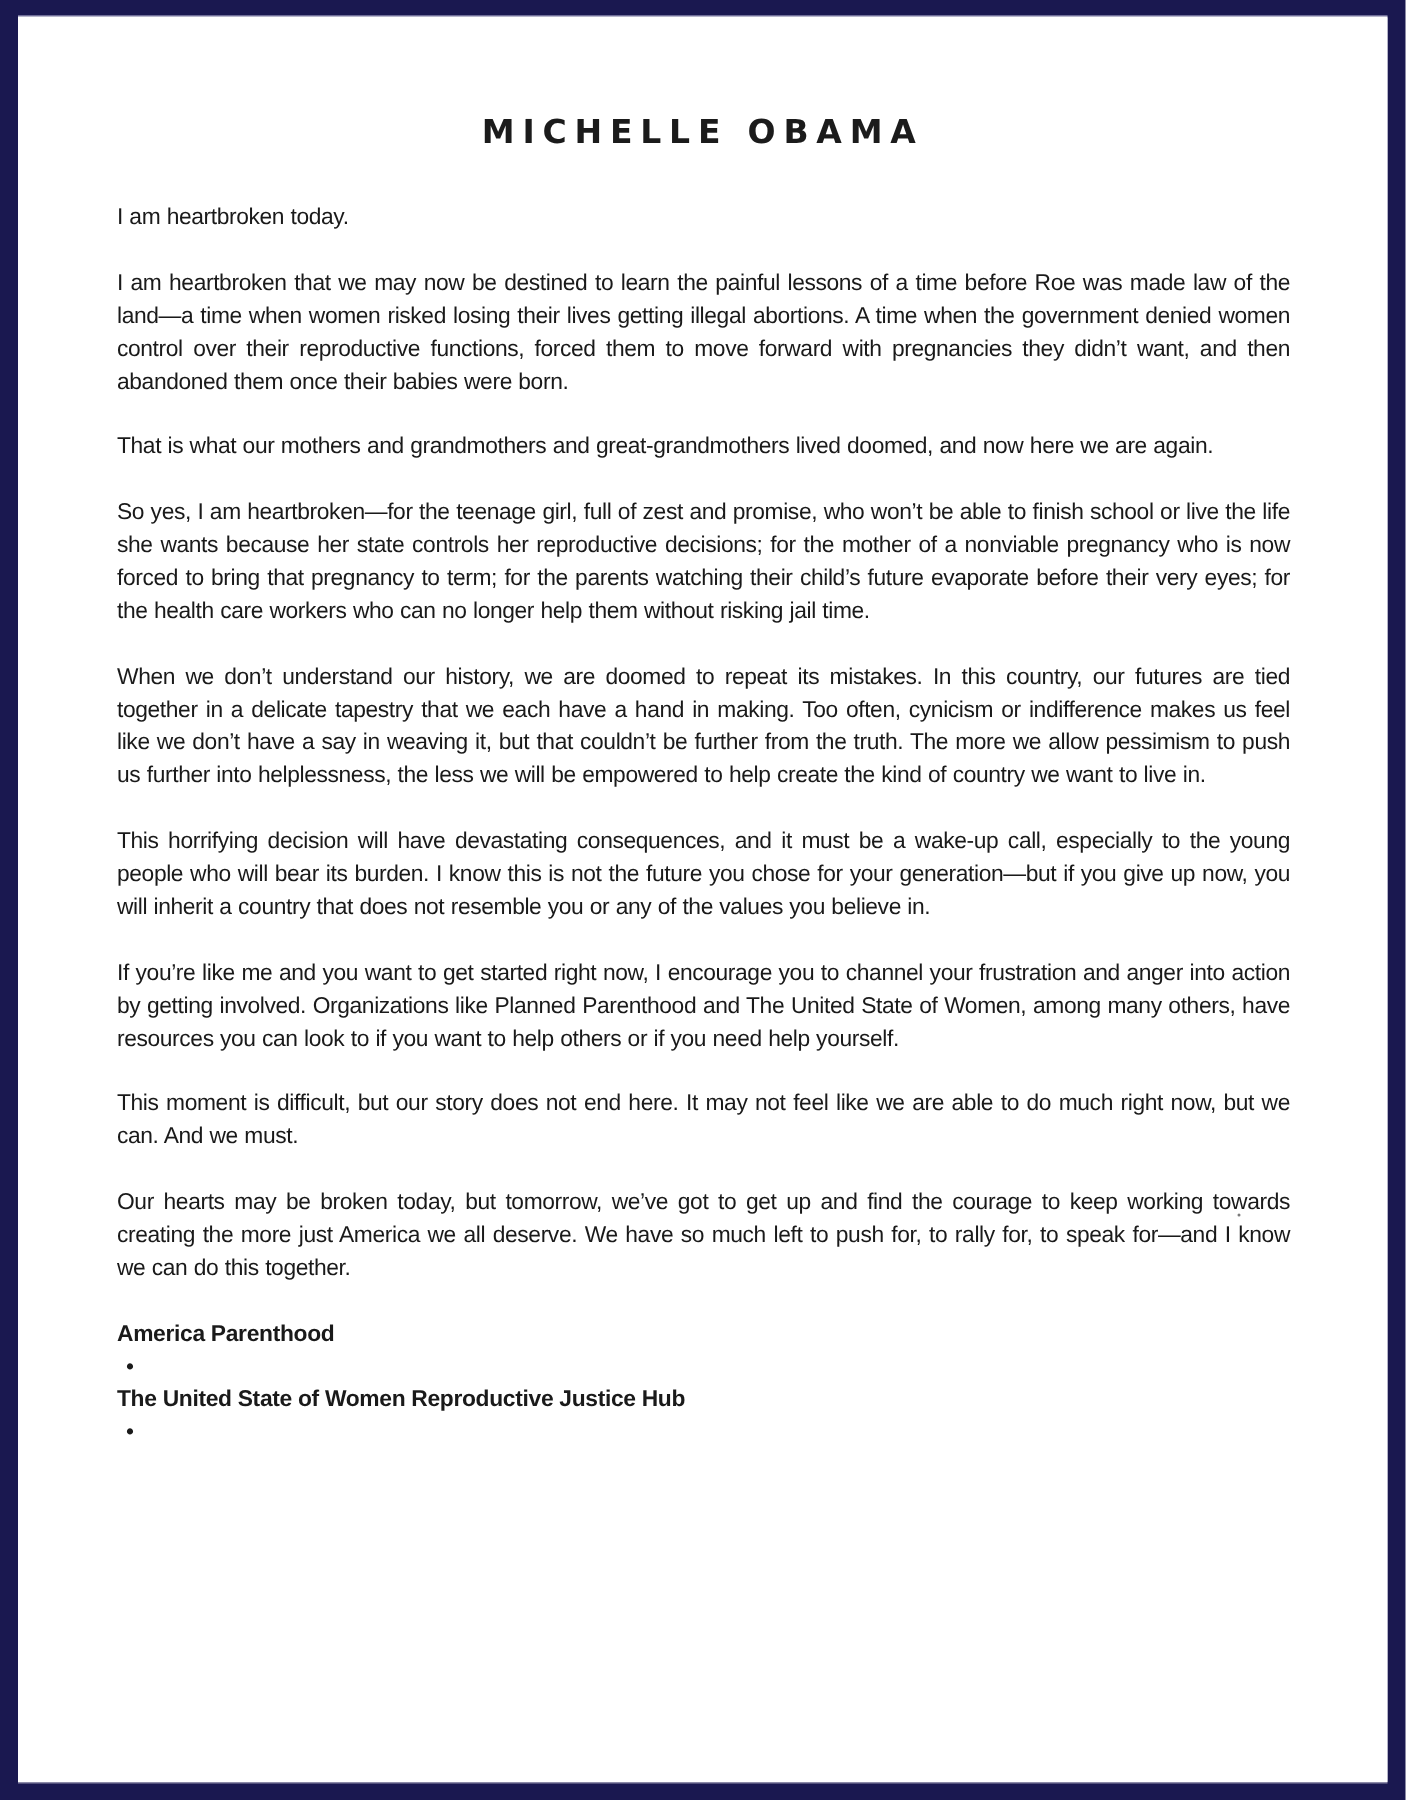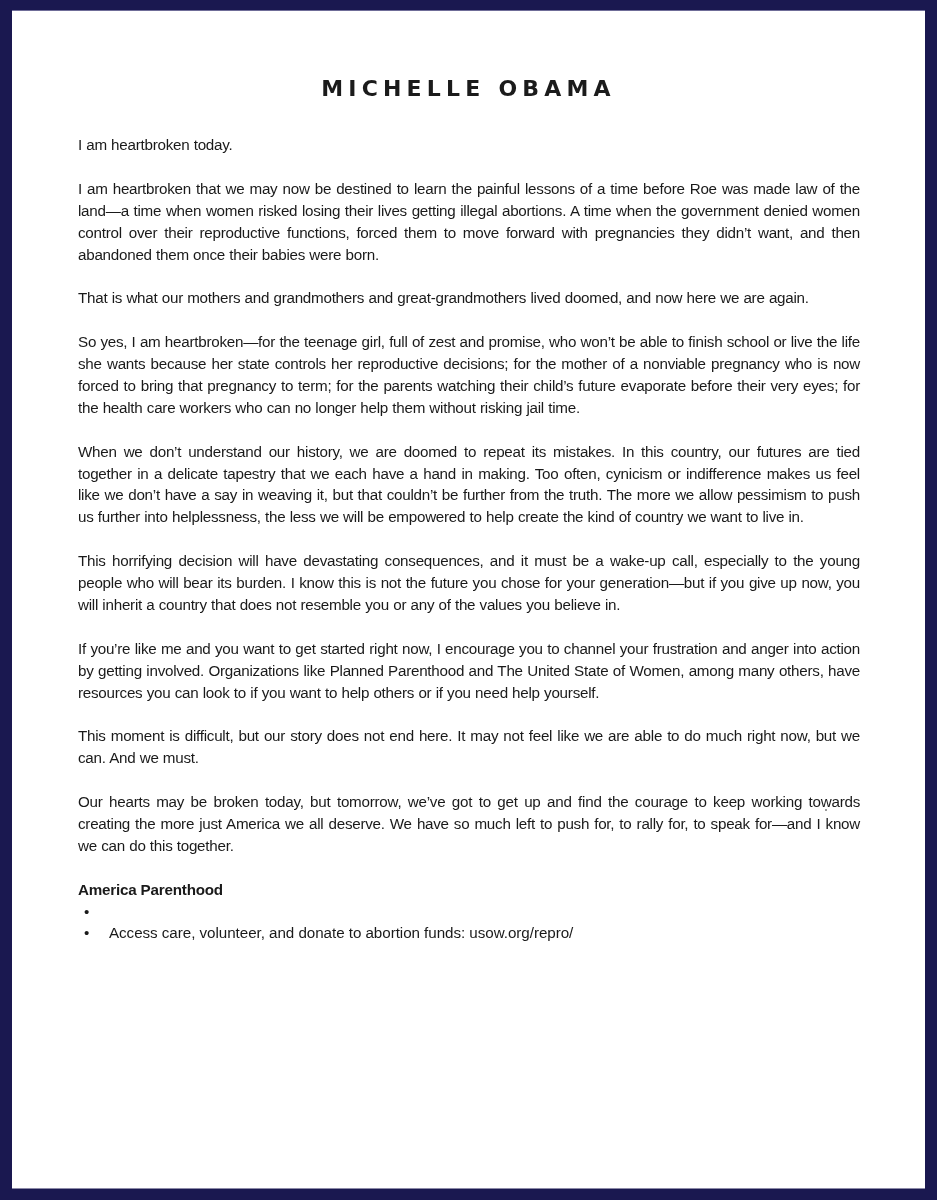--- a/index.html
+++ b/index.html
@@ -106,23 +106,23 @@
     <div class="resource">
       <div class="resource-title">America Parenthood</div>
       <ul class="resource-list">
         <li class="resource-item">
           <span class="bullet">•</span>
         </li>
       </ul>
     </div>
 
     <div class="resource">
+      <div class="resource-title">The United State of Women Reproductive Justice Hub</div>
       <ul class="resource-list">
         <li class="resource-item wide">
           <span class="bullet">•</span>
-          <span>Access care, volunteer, and donate to abortion funds: usow.org/repro/</span>
         </li>
       </ul>
     </div>
   </div>
 
   <div class="speck"></div>
 </div>
 
 </body></html>

